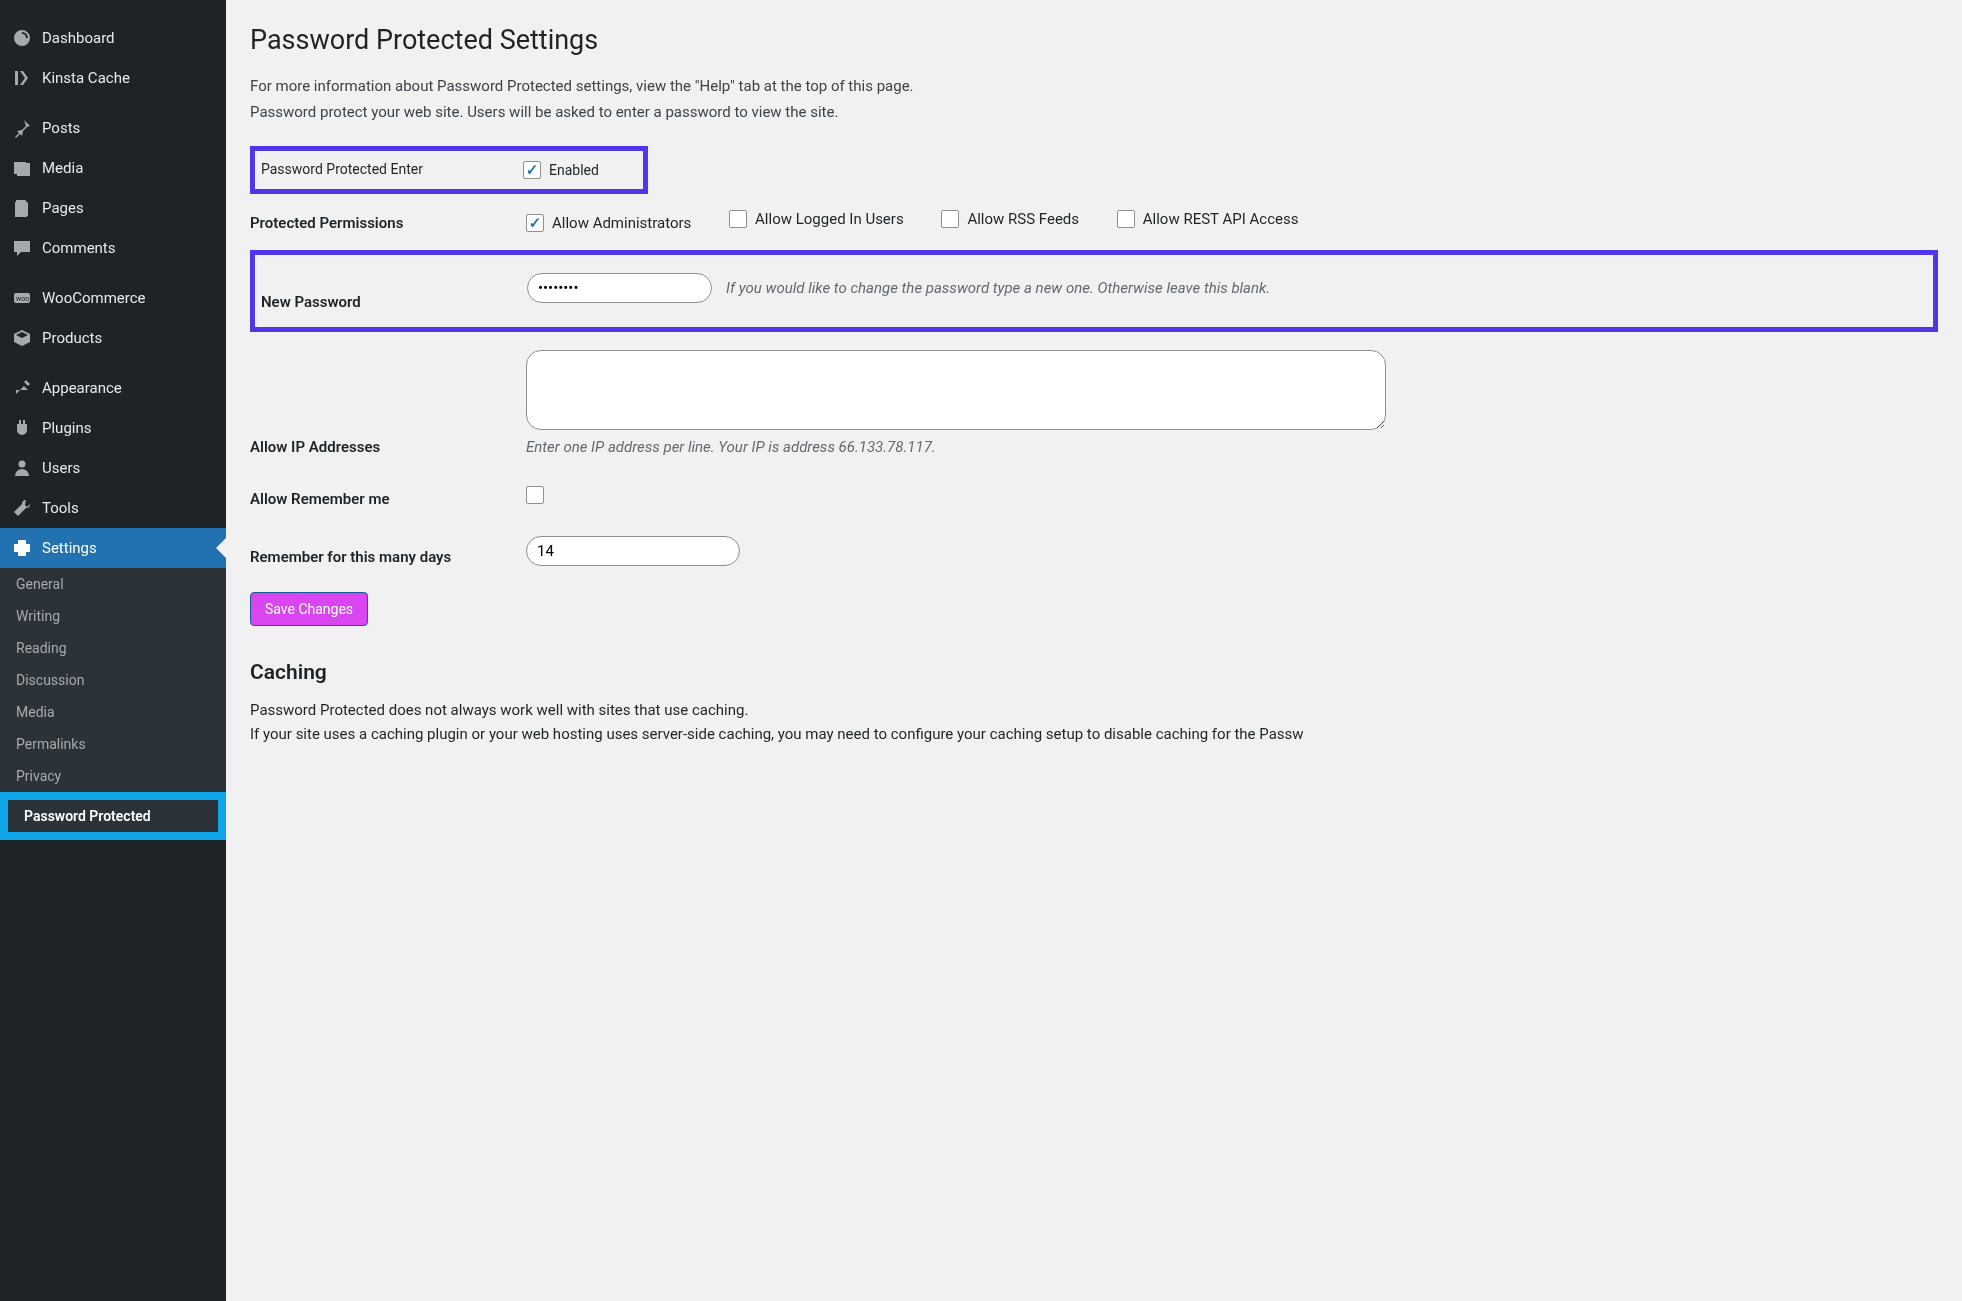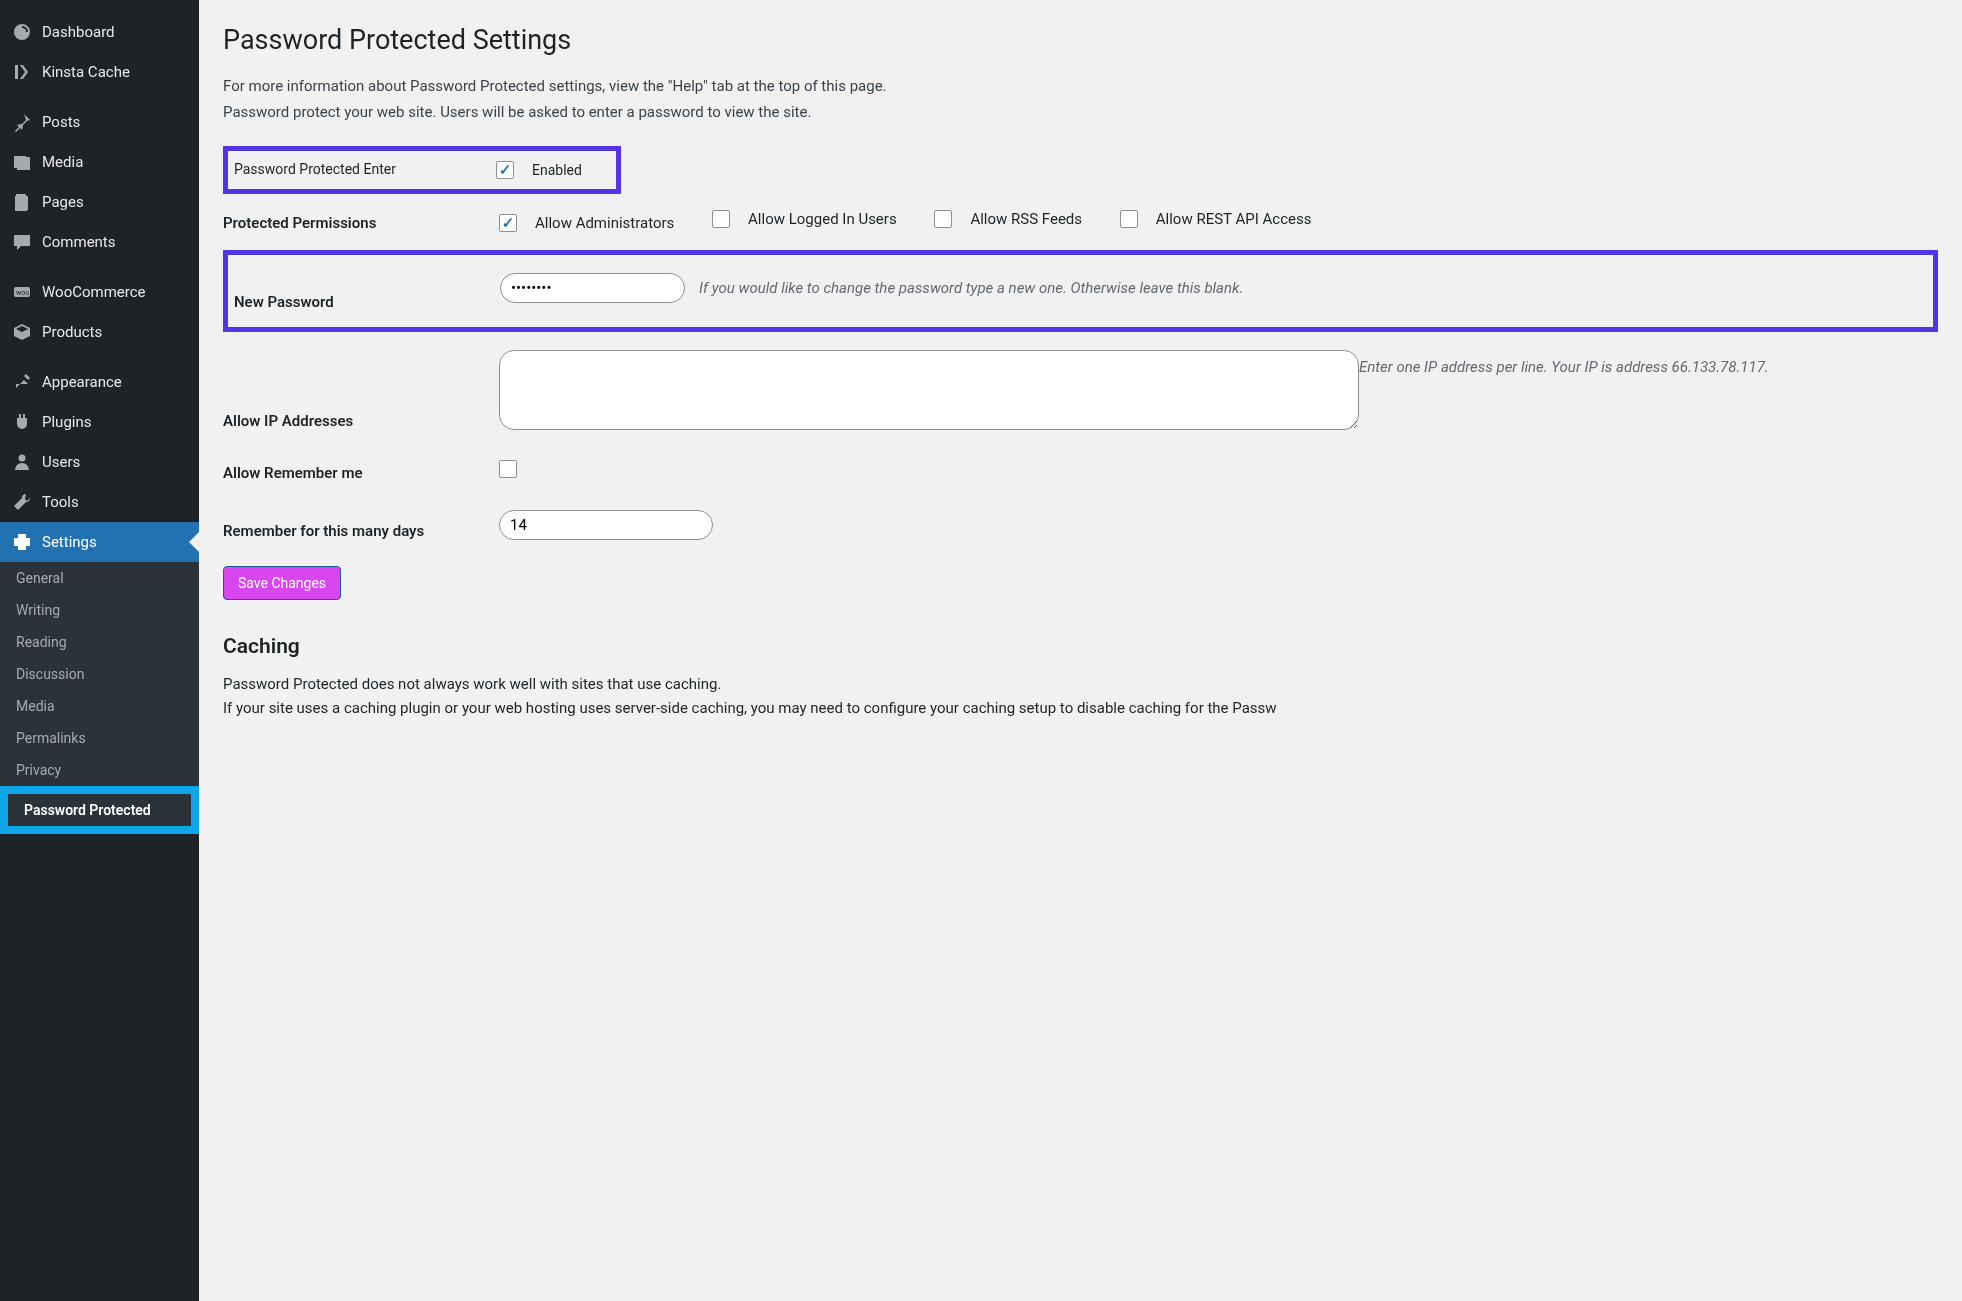--- a/index.html
+++ b/index.html
@@ -1,55 +1,55 @@
 <!DOCTYPE html>
 <html><head>
 <meta charset="utf-8">
 <style>
   *{margin:0;padding:0;box-sizing:border-box;font-family:-apple-system,BlinkMacSystemFont,"Segoe UI",Roboto,Helvetica,Arial,sans-serif}
   body{background:#f1f1f1;color:#1d2327;display:flex;min-height:100vh;font-size:14px}
   
-  .sidebar{width:199px;background:#1d2327;color:#f0f0f1;flex-shrink:0;padding-top:12px}
+  .sidebar{width:226px;background:#1d2327;color:#f0f0f1;flex-shrink:0;padding-top:18px}
   .menu{list-style:none}
   .menu li{display:flex;align-items:center;padding:10px 12px;color:#e8e8ea;font-size:15px;cursor:pointer;gap:10px}
   .menu li.sep{margin-top:10px}
   .menu li.active{background:#2271b1;color:#fff;position:relative}
   .menu li.active::after{content:"";position:absolute;right:0;top:50%;transform:translateY(-50%);border:10px solid transparent;border-right-color:#f1f1f1}
   .submenu{background:#2c3338}
   .submenu li{padding:8px 12px 8px 16px;color:#a7aaad;font-size:14px}
   .submenu li.current{border:8px solid #0ea5e9;background:#2c3338;color:#fff;font-weight:600}
   .ico{width:20px;height:20px;display:inline-flex;align-items:center;justify-content:center;color:#a7aaad;flex-shrink:0}
   .ico svg{width:20px;height:20px;fill:currentColor}
   .menu li.active .ico{color:#fff}
   
   .main{flex:1;padding:10px 24px 40px 24px;overflow:hidden}
   h1{font-size:27px;font-weight:400;margin:14px 0 18px}
   .desc{color:#3c434a;font-size:15px;line-height:1.6;margin-bottom:22px}
   .desc p{margin-bottom:2px}
   .row{display:flex;align-items:flex-end;padding:14px 0}
   .row .label{width:276px;font-weight:600;font-size:15px;padding-top:6px}
   .row .field{flex:1;font-size:15px;color:#1d2327}
-  .checkbox-line{display:inline-flex;align-items:center;gap:18px;margin-right:34px}
+  .checkbox-line{display:inline-flex;align-items:center;gap:8px;margin-right:34px}
   input[type=checkbox]{appearance:none;width:18px;height:18px;border:1px solid #8c8f94;background:#fff;border-radius:2px;display:inline-flex;align-items:center;justify-content:center;cursor:pointer}
   input[type=checkbox]:checked::after{content:"✓";color:#2271b1;font-size:15px;font-weight:700;line-height:1}
   input[type=password],input[type=text],textarea{border:1px solid #8c8f94;padding:5px 10px;font-size:15px;border-radius:15px;background:#fff}
   input[type=password]{width:185px}
   .pw-line{display:flex;align-items:center;gap:14px;margin-bottom:8px}
   .hint{font-style:italic;color:#646970;font-size:15px}
   .hint-below{font-style:italic;color:#646970;font-size:15px;margin-top:8px}
   textarea{width:100%;max-width:860px;height:80px;resize:vertical}
   .remember-input{width:214px}
   .btn-primary{background:#d946ef;border:1px solid #135e96;color:#fff;padding:8px 14px;font-size:14px;border-radius:4px;cursor:pointer;margin-top:12px}
   h2{font-size:21px;font-weight:600;margin:34px 0 14px}
   .caching-text{font-size:15px;color:#1d2327;line-height:1.6}
   .box-status{border:5px solid #5334e6;padding:10px 0;margin:0;display:flex;width:398px}
   .box-status .label{padding-left:6px;width:268px}
   .box-pw{border:5px solid #5334e6;padding:18px 10px 16px 6px;margin:4px 0}
   .box-pw .label{width:266px}
-  .ip-row .field{display:flex;flex-direction:row}
+  .ip-row .field{display:flex;flex-direction:column}
 </style>
 </head>
 <body>
 
 <nav class="sidebar">
   <ul class="menu">
     <li>
         <span class="ico">
           <svg viewBox="0 0 20 20">
             <path d="M10 2a8 8 0 00-8 8 8 8 0 008 8 8 8 0 008-8 8 8 0 00-8-8zm0 2a6 6 0 016 6h-2a4 4 0 00-4-4V4z"></path>

